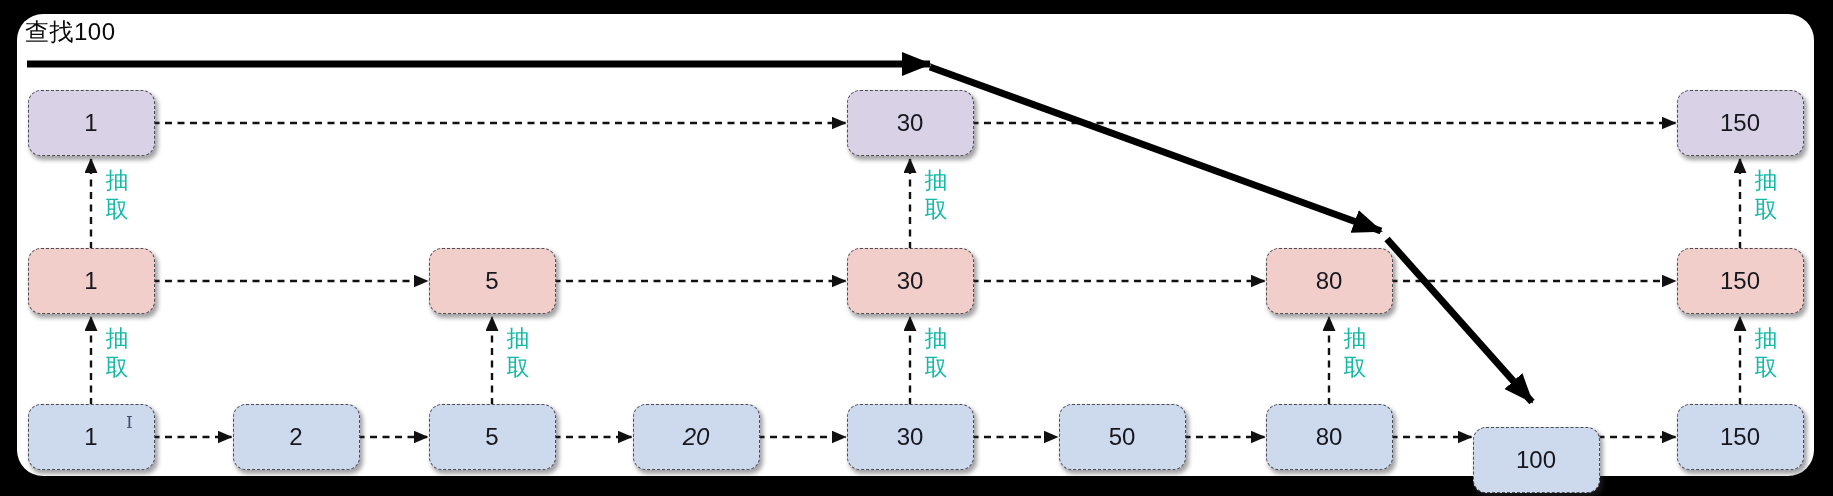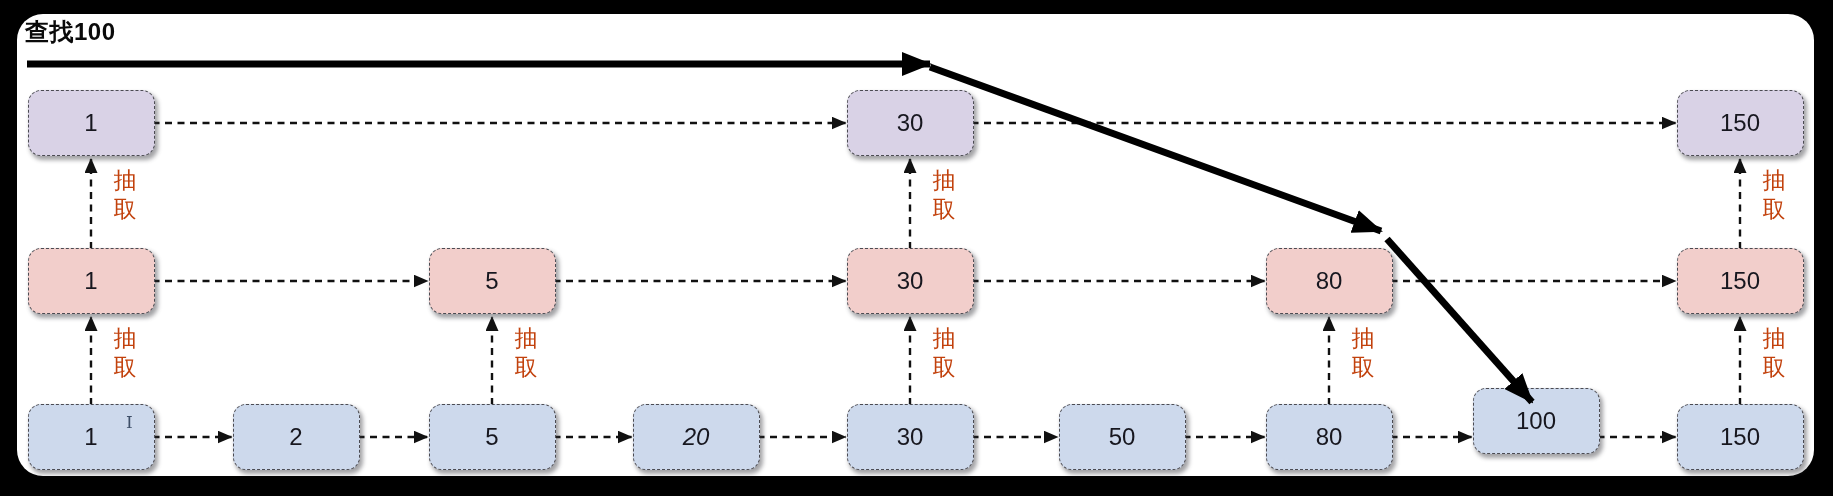--- a/index.html
+++ b/index.html
@@ -14,21 +14,21 @@
     position:absolute;
     left:17px;top:14px;
     width:1797px;height:462px;
     background:#ffffff;
     border-radius:26px;
   }
   #title{
     position:absolute;
     left:25px;top:16px;
     font-size:24px;
-    font-weight:bold;
+    font-weight:normal;
     color:#0a0a0a;
     letter-spacing:0.5px;
   }
   svg.layer{
     position:absolute;left:0;top:0;
   }
   #connector-layer{z-index:2;}
   #nodes{position:absolute;left:0;top:0;width:100%;height:100%;z-index:3;}
   #path-layer{z-index:4;}
   .node{
@@ -40,25 +40,24 @@
     display:flex;align-items:center;justify-content:center;
     box-shadow:2.5px 3.5px 4px rgba(50,50,58,0.45);
     font-size:24px;
     color:#17171f;
   }
   .extract-label{
     position:absolute;
     width:26px;
     font-size:23px;
     line-height:29px;
-    color:#c2410c;
+    color:#14b8a6;
     word-break:break-all;
     text-align:center;
     z-index:3;
-    margin-left:8px;
   }
   #cursor-artifact{
     position:absolute;
     left:126px;top:412px;
     z-index:5;
     font-family:"DejaVu Serif","Liberation Serif",serif;
     font-size:17px;
     color:#3e4f68;
   }
 </style>
@@ -144,21 +143,21 @@
       </div>
       <div class="node" style="left: 846.5px; top: 404px; background: rgb(205, 217, 236);">
         <span>30</span>
       </div>
       <div class="node" style="left: 1058.5px; top: 404px; background: rgb(205, 217, 236);">
         <span>50</span>
       </div>
       <div class="node" style="left: 1265.5px; top: 404px; background: rgb(205, 217, 236);">
         <span>80</span>
       </div>
-      <div class="node" style="left: 1472.5px; top: 388px; background: rgb(205, 217, 236);">
+      <div class="node" style="left: 1472.5px; top: 427px; background: rgb(205, 217, 236);">
         <span>100</span>
       </div>
       <div class="node" style="left: 1676.5px; top: 404px; background: rgb(205, 217, 236);">
         <span>150</span>
       </div>
     </div>
 
   <svg id="path-layer" class="layer" width="1833" height="496" viewBox="0 0 1833 496">
     <g id="search-path" stroke="#000" stroke-width="7" fill="none">
         <line x1="27" y1="64" x2="930" y2="64" marker-end="url(#ahBig)"></line>

